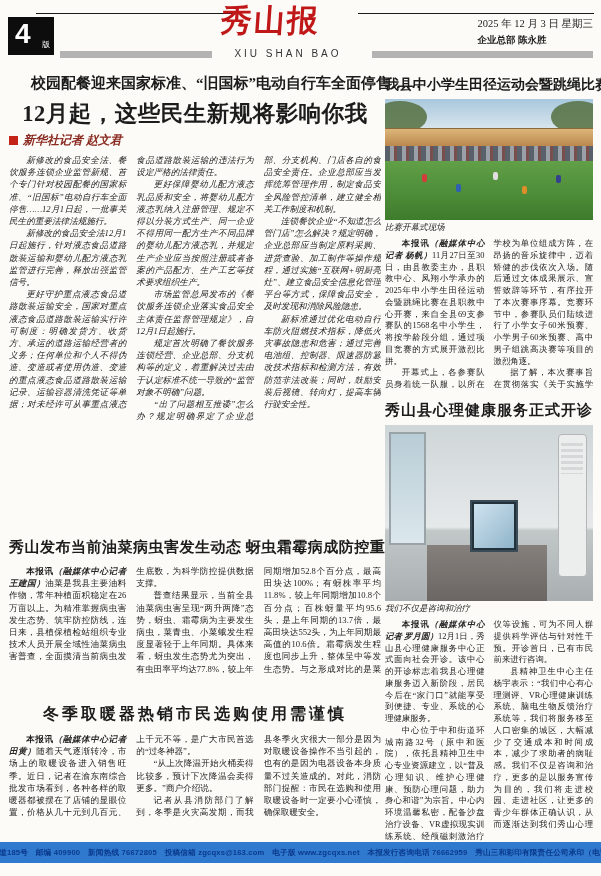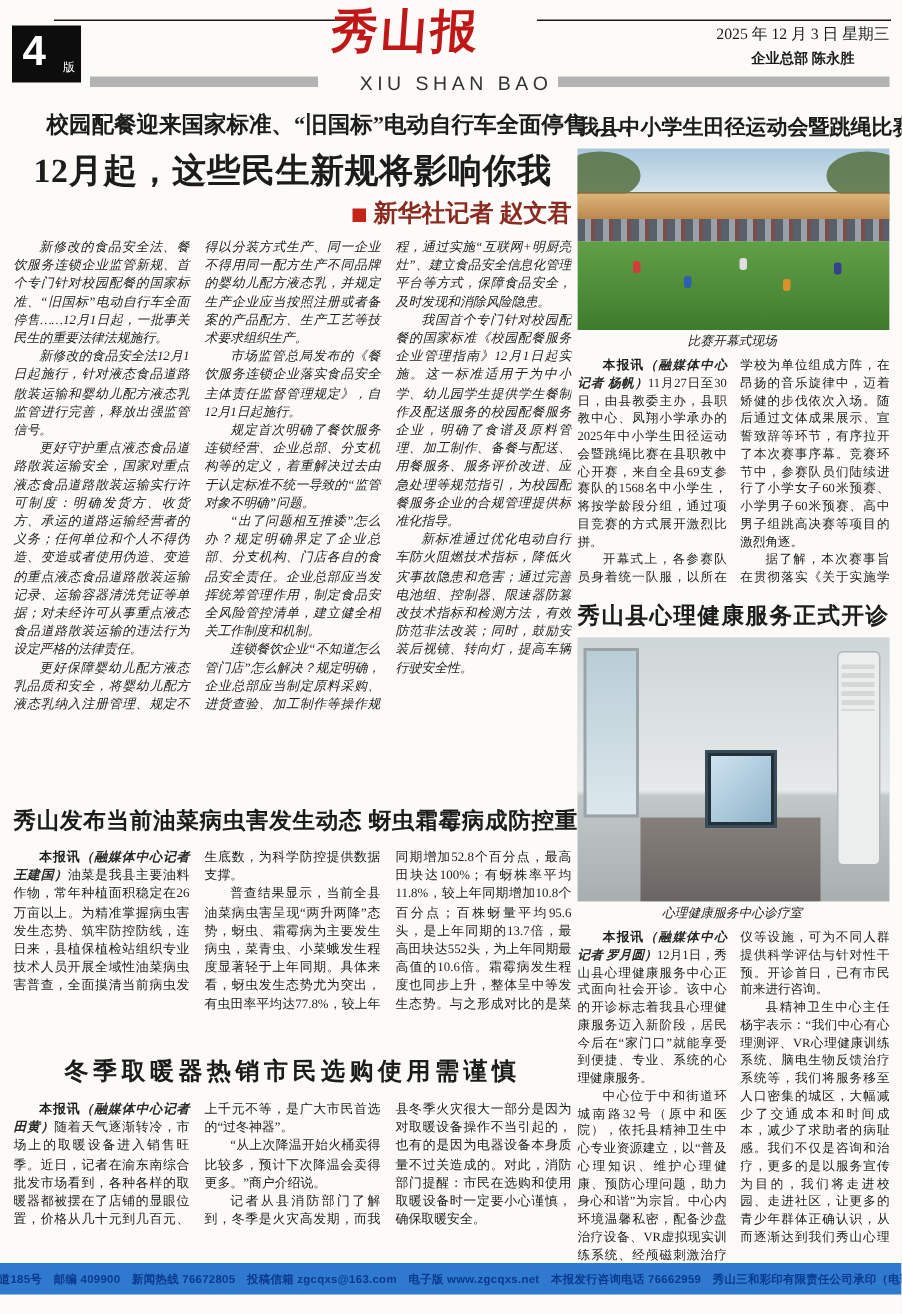--- a/index.html
+++ b/index.html
@@ -12,55 +12,55 @@
   .rule2{left:358px;top:13px;width:236px;}
   .pagebox{position:absolute;left:8px;top:17px;width:46px;height:38px;background:#0d0d0d;color:#fff;}
   .pagebox .num{position:absolute;left:7px;top:1px;font-size:28px;font-weight:700;font-family:"Liberation Sans",sans-serif;}
   .pagebox .ban{position:absolute;right:4px;bottom:5px;font-size:8px;}
   .section{position:absolute;left:64px;top:20px;font-size:23px;font-weight:700;letter-spacing:9px;}
   .graybar{position:absolute;height:7px;background:#b3b3b3;top:51px;}
   .graybarA{left:60px;width:152px;}
   .graybarB{left:372px;width:221px;}
   .masthead{position:absolute;left:205px;top:4px;width:130px;text-align:center;}
   .masthead .cn{font-size:31px;font-weight:800;color:#c01818;letter-spacing:2px;transform:skewX(-4deg);display:inline-block;line-height:1.1;}
-  .pinyin{position:absolute;left:213px;top:48px;width:150px;text-align:center;font-size:13px;letter-spacing:3px;font-family:"Liberation Sans",sans-serif;color:#333;margin-left:16px;}
-  .dateblock{position:absolute;right:8px;top:16px;text-align:center;font-size:10.5px;line-height:1.6;margin-left:21px;}
+  .pinyin{position:absolute;left:213px;top:48px;width:150px;text-align:center;font-size:10px;letter-spacing:3px;font-family:"Liberation Sans",sans-serif;color:#333;}
+  .dateblock{position:absolute;right:8px;top:16px;text-align:left;font-size:10.5px;line-height:1.6;margin-left:21px;}
   .dateblock .editor{font-size:9.5px;font-weight:700;}
 
   
   .para{margin:0;text-indent:2em;}
   .lead-label{font-weight:700;}
   .lead-credit{font-style:italic;font-weight:700;color:#2a2a2a;}
   .cols3{column-count:3;column-gap:10px;text-align:justify;font-size:8.6px;line-height:1.42;overflow:hidden;}
   .cols2{column-count:2;column-gap:9px;text-align:justify;font-size:8.4px;line-height:1.4;overflow:hidden;}
 
   
   .main-article{position:absolute;left:9px;top:74px;width:372px;}
   .kicker{font-size:15px;font-weight:700;white-space:nowrap;margin-left:22px;}
   .main-title{font-size:22.5px;font-weight:800;text-align:center;margin:5px 0 3px;letter-spacing:.5px;}
-  .byline-row{font-size:16px;color:#8a2a20;font-weight:700;margin:1px 0 5px;text-align:right;}
+  .byline-row{font-size:12px;color:#8a2a20;font-style:italic;font-weight:700;margin:1px 0 5px;}
   .red-sq{display:inline-block;width:9px;height:9px;background:#c42318;margin-right:5px;vertical-align:-1px;}
   .main-body{height:384px;font-style:italic;}
 
   
   .rapeseed{position:absolute;left:9px;top:538px;width:372px;}
   .sub-title{font-size:15px;font-weight:800;text-align:center;margin:0 0 8px;letter-spacing:.5px;white-space:nowrap;}
   .rapeseed .body{height:122px;}
 
   
   .heater{position:absolute;left:9px;top:704px;width:372px;}
   .heater-title{font-size:16px;font-weight:800;text-align:center;letter-spacing:3px;margin:0 0 8px;white-space:nowrap;}
   .heater .body{height:92px;}
 
   
   .rightcol{position:absolute;left:385px;top:74px;width:208px;}
   .r-title1{font-size:14px;font-weight:800;white-space:nowrap;margin:2px 0 0;text-align:center;}
   .photo{position:relative;overflow:hidden;margin-top:5px;background:#cfd6d8;}
   .photo-sports{height:121px;}
-  .caption{font-size:8.5px;font-style:italic;text-align:center;margin:2px 2px 4px 0;color:#222;}
+  .caption{font-size:8.5px;font-style:italic;text-align:left;margin:2px 2px 4px 0;color:#222;}
   .sports-body{height:154px;}
   .r-title2{font-size:15px;font-weight:800;text-align:left;letter-spacing:1px;margin:9px 0 1px;white-space:nowrap;}
   .photo-clinic{height:176px;}
   .psych-body{height:226px;}
 
   
   .ph{position:absolute;}
   .sky{left:0;right:0;top:0;height:30%;background:linear-gradient(180deg,#a9c8de,#e2ebef);}
   .tree{top:2%;width:26%;height:26%;border-radius:50%;background:#55703f;opacity:.85;}
   .tree-l{left:-6%;}  .tree-r{right:-6%;}
@@ -115,21 +115,20 @@
     <div class="byline-row"><span class="red-sq"></span><span>新华社记者 赵文君</span></div>
     <div class="cols3 main-body">
       <p class="para">新修改的食品安全法、餐饮服务连锁企业监管新规、首个专门针对校园配餐的国家标准、“旧国标”电动自行车全面停售……12月1日起，一批事关民生的重要法律法规施行。</p>
       <p class="para">新修改的食品安全法12月1日起施行，针对液态食品道路散装运输和婴幼儿配方液态乳监管进行完善，释放出强监管信号。</p>
       <p class="para">更好守护重点液态食品道路散装运输安全，国家对重点液态食品道路散装运输实行许可制度：明确发货方、收货方、承运的道路运输经营者的义务；任何单位和个人不得伪造、变造或者使用伪造、变造的重点液态食品道路散装运输记录、运输容器清洗凭证等单据；对未经许可从事重点液态食品道路散装运输的违法行为设定严格的法律责任。</p>
       <p class="para">更好保障婴幼儿配方液态乳品质和安全，将婴幼儿配方液态乳纳入注册管理、规定不得以分装方式生产、同一企业不得用同一配方生产不同品牌的婴幼儿配方液态乳，并规定生产企业应当按照注册或者备案的产品配方、生产工艺等技术要求组织生产。</p>
       <p class="para">市场监管总局发布的《餐饮服务连锁企业落实食品安全主体责任监督管理规定》，自12月1日起施行。</p>
       <p class="para">规定首次明确了餐饮服务连锁经营、企业总部、分支机构等的定义，着重解决过去由于认定标准不统一导致的“监管对象不明确”问题。</p>
       <p class="para">“出了问题相互推诿”怎么办？规定明确界定了企业总部、分支机构、门店各自的食品安全责任。企业总部应当发挥统筹管理作用，制定食品安全风险管控清单，建立健全相关工作制度和机制。</p>
       <p class="para">连锁餐饮企业“不知道怎么管门店”怎么解决？规定明确，企业总部应当制定原料采购、进货查验、加工制作等操作规程，通过实施“互联网+明厨亮灶”、建立食品安全信息化管理平台等方式，保障食品安全，及时发现和消除风险隐患。</p>
-      <p class="para">我国首个专门针对校园配餐的国家标准《校园配餐服务企业管理指南》12月1日起实施。这一标准适用于为中小学、幼儿园学生提供学生餐制作及配送服务的校园配餐服务企业，明确了食谱及原料管理、加工制作、备餐与配送、用餐服务、服务评价改进、应急处理等规范指引，为校园配餐服务企业的合规管理提供标准化指导。</p>
       <p class="para">新标准通过优化电动自行车防火阻燃技术指标，降低火灾事故隐患和危害；通过完善电池组、控制器、限速器防篡改技术指标和检测方法，有效防范非法改装；同时，鼓励安装后视镜、转向灯，提高车辆行驶安全性。</p>
 
     </div>
   </div>
 
   <div class="rapeseed">
     <div class="sub-title">秀山发布当前油菜病虫害发生动态 蚜虫霜霉病成防控重点</div>
     <div class="cols3 body">
       <p class="para"><span class="lead-label">本报讯</span><span class="lead-credit">（融媒体中心记者 王建国）</span><span>油菜是我县主要油料作物，常年种植面积稳定在26万亩以上。为精准掌握病虫害发生态势、筑牢防控防线，连日来，县植保植检站组织专业技术人员开展全域性油菜病虫害普查，全面摸清当前病虫发生底数，为科学防控提供数据支撑。</span></p>
       <p class="para">普查结果显示，当前全县油菜病虫害呈现“两升两降”态势，蚜虫、霜霉病为主要发生病虫，菜青虫、小菜蛾发生程度显著轻于上年同期。具体来看，蚜虫发生态势尤为突出，有虫田率平均达77.8%，较上年同期增加52.8个百分点，最高田块达100%；有蚜株率平均11.8%，较上年同期增加10.8个百分点；百株蚜量平均95.6头，是上年同期的13.7倍，最高田块达552头，为上年同期最高值的10.6倍。霜霉病发生程度也同步上升，整体呈中等发生态势。与之形成对比的是菜青虫、小菜蛾发生量大幅回落，病毒病呈零星轻发生状态，根肿病仅在个别乡镇局部区域出现，未形成扩散蔓延态势。</p>
@@ -170,21 +169,21 @@
     </div>
 
     <div class="r-title2">秀山县心理健康服务正式开诊</div>
     <div class="photo photo-clinic">
       <div class="ph wall"></div>
       <div class="ph window"></div>
       <div class="ph ac"></div>
       <div class="ph desk"></div>
       <div class="ph monitor"></div>
     </div>
-    <div class="caption">心理健康服务中心诊疗室</div>
+    <div class="caption">我们不仅是咨询和治疗</div>
     <div class="cols2 psych-body">
       <p class="para"><span class="lead-label">本报讯</span><span class="lead-credit">（融媒体中心记者 罗月圆）</span><span>12月1日，秀山县心理健康服务中心正式面向社会开诊。该中心的开诊标志着我县心理健康服务迈入新阶段，居民今后在“家门口”就能享受到便捷、专业、系统的心理健康服务。</span></p>
       <p class="para">中心位于中和街道环城南路32号（原中和医院），依托县精神卫生中心专业资源建立，以“普及心理知识、维护心理健康、预防心理问题，助力身心和谐”为宗旨。中心内环境温馨私密，配备沙盘治疗设备、VR虚拟现实训练系统、经颅磁刺激治疗仪等设施，可为不同人群提供科学评估与针对性干预。开诊首日，已有市民前来进行咨询。</p>
       <p class="para">县精神卫生中心主任杨宇表示：“我们中心有心理测评、VR心理健康训练系统、脑电生物反馈治疗系统等，我们将服务移至人口密集的城区，大幅减少了交通成本和时间成本，减少了求助者的病耻感。我们不仅是咨询和治疗，更多的是以服务宣传为目的，我们将走进校园、走进社区，让更多的青少年群体正确认识，从而逐渐达到我们秀山心理健康知识无死角、无盲区。”</p>
 
     </div>
   </div>
 
   <div class="footer">
     <span>本报地址 渝秀大道185号　邮编 409900　新闻热线 76672805　投稿信箱 zgcqxs@163.com　电子版 www.zgcqxs.net　本报发行咨询电话 76662959　秀山三和彩印有限责任公司承印（电话：76668498）</span>

